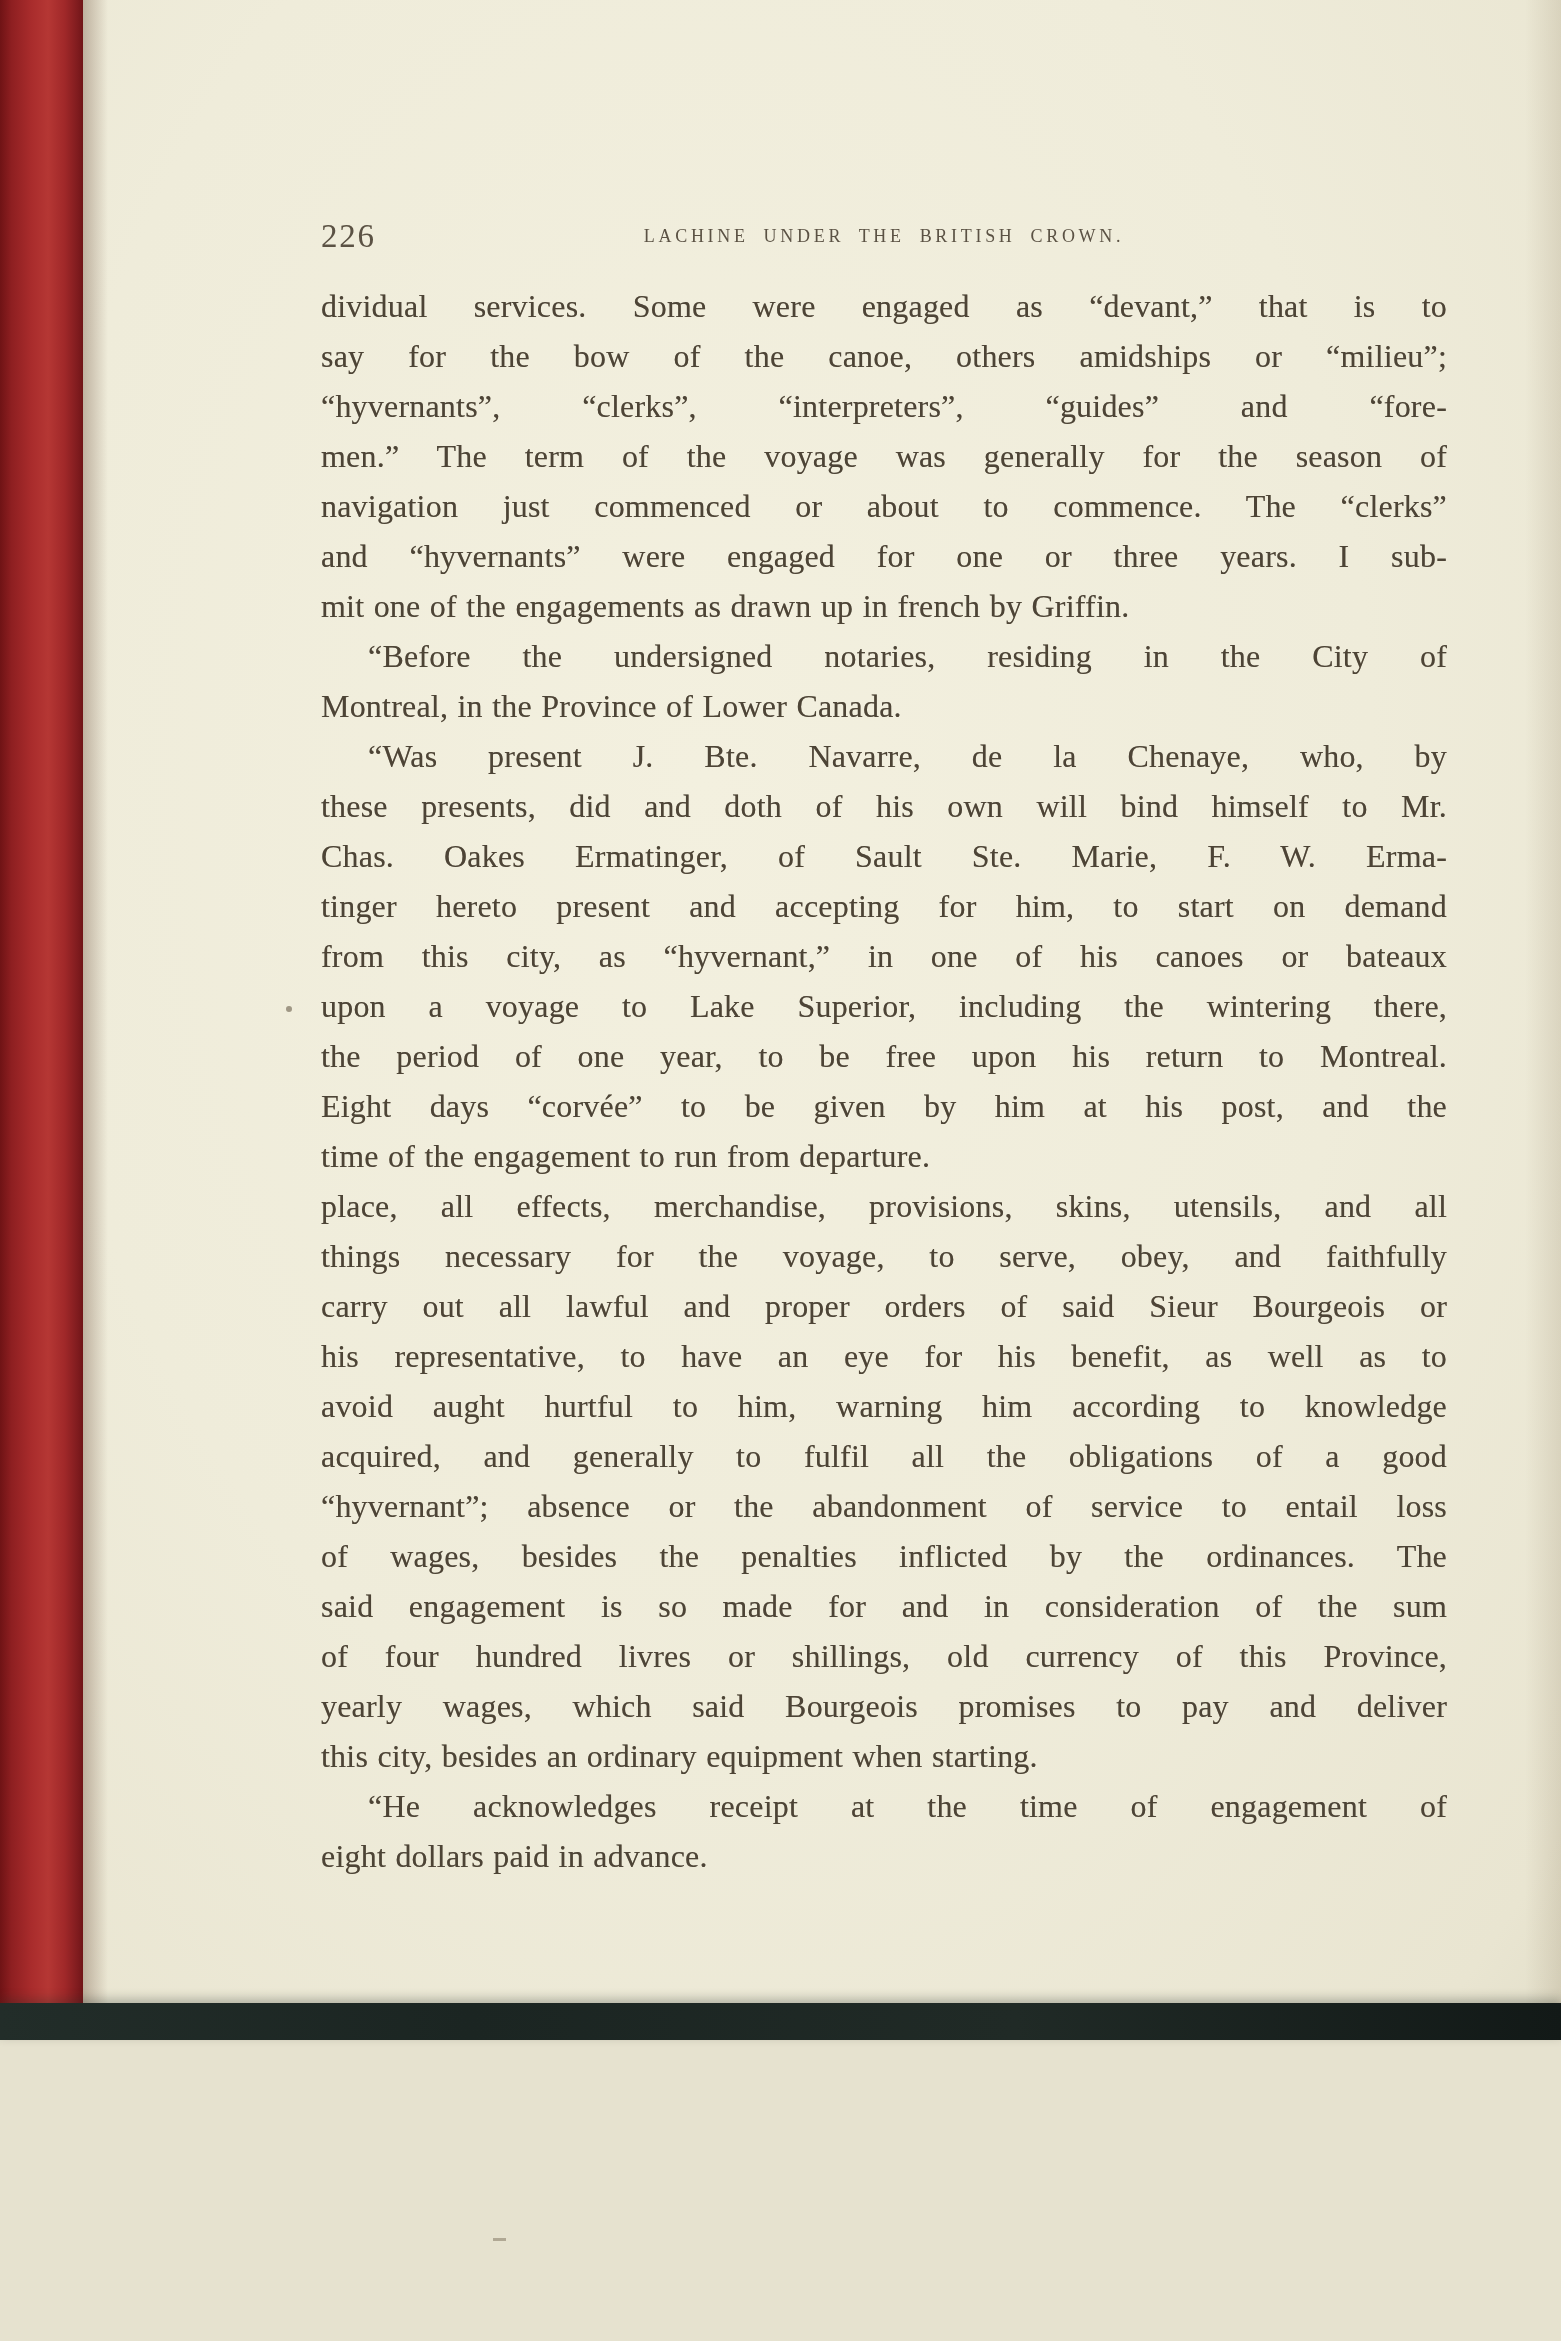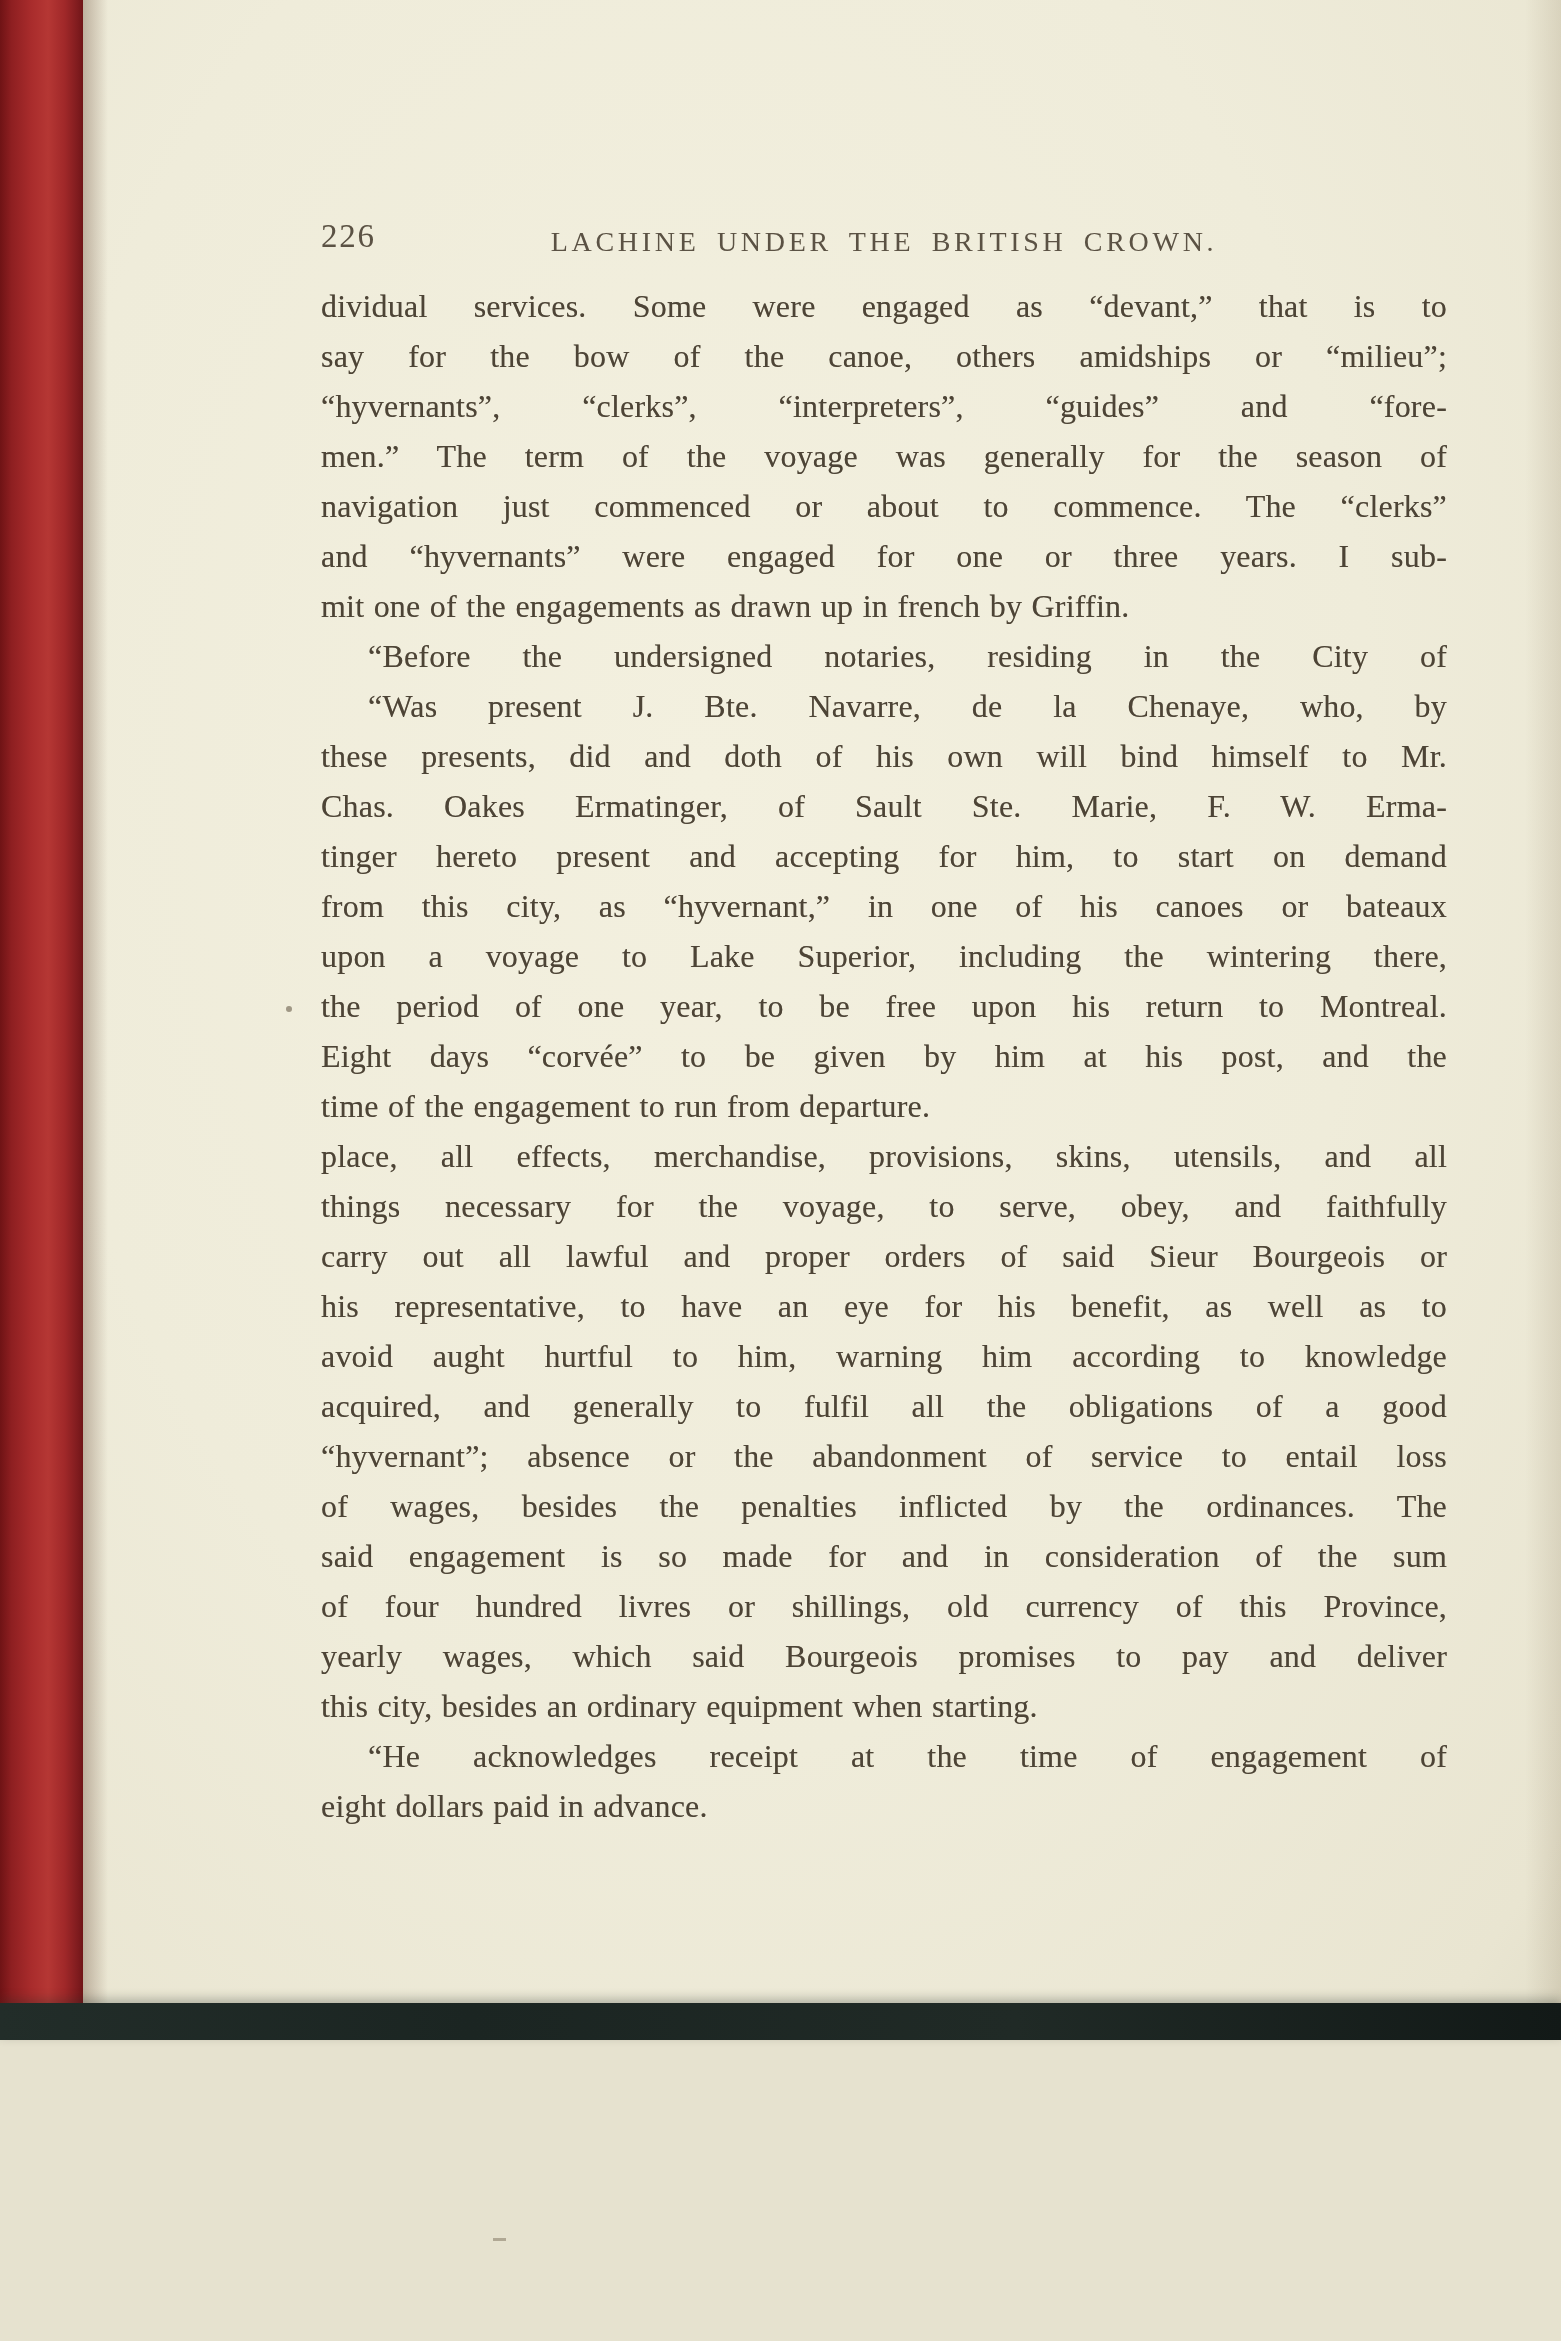--- a/index.html
+++ b/index.html
@@ -70,21 +70,21 @@
     left: 0; top: 0;
     font-size: 33px;
     letter-spacing: 1.7px;
     color: var(--head-ink);
   }
   .runhead {
     position: absolute;
     left: 0; right: 0;
     top: 7.5px;
     text-align: center;
-    font-size: 28px;
+    font-size: 18px;
     letter-spacing: 3.7px;
     word-spacing: 6.7px;
     color: var(--head-ink);
   }
   .text-block {
     position: absolute;
     left: 321px;
     top: 281px;
     width: 1126px;
     font-size: 32px;
@@ -134,20 +134,21 @@
         <div class="line">dividual services.  Some were engaged as “devant,” that is to</div>
         <div class="line">say for the bow of the canoe, others amidships or “milieu”;</div>
         <div class="line">“hyvernants”, “clerks”, “interpreters”, “guides” and “fore-</div>
         <div class="line">men.”  The term of the voyage was generally for the season of</div>
         <div class="line">navigation just commenced or about to commence.  The “clerks”</div>
         <div class="line">and “hyvernants” were engaged for one or three years.  I sub-</div>
         <div class="line last">mit one of the engagements as drawn up in french by Griffin.</div>
       </div>
       <div class="para">
         <div class="line indent">“Before the undersigned notaries, residing in the City of</div>
+        <div class="line last">Montreal, in the Province of Lower Canada.</div>
       </div>
       <div class="para">
         <div class="line indent">“Was present J. Bte. Navarre, de la Chenaye, who, by</div>
         <div class="line">these presents, did and doth of his own will bind himself to Mr.</div>
         <div class="line">Chas. Oakes Ermatinger, of Sault Ste. Marie, F. W. Erma-</div>
         <div class="line">tinger hereto present and accepting for him, to start on demand</div>
         <div class="line">from this city, as “hyvernant,” in one of his canoes or bateaux</div>
         <div class="line">upon a voyage to Lake Superior, including the wintering there,</div>
         <div class="line">the period of one year, to be free upon his return to Montreal.</div>
         <div class="line">Eight days “corvée” to be given by him at his post, and the</div>

